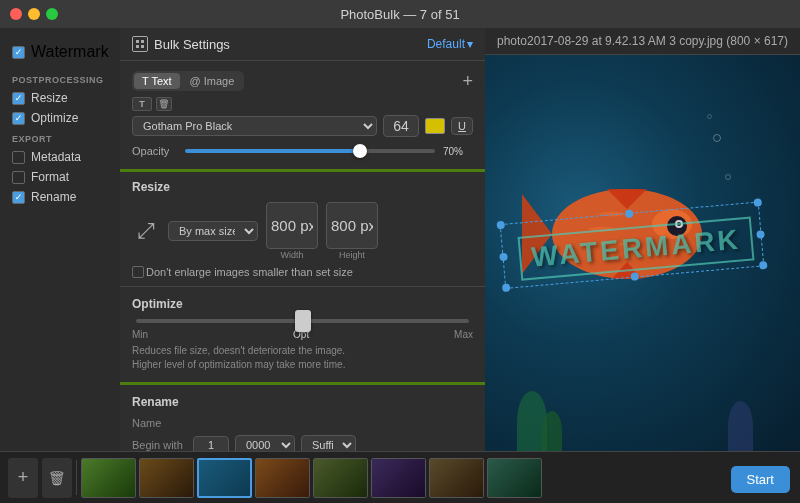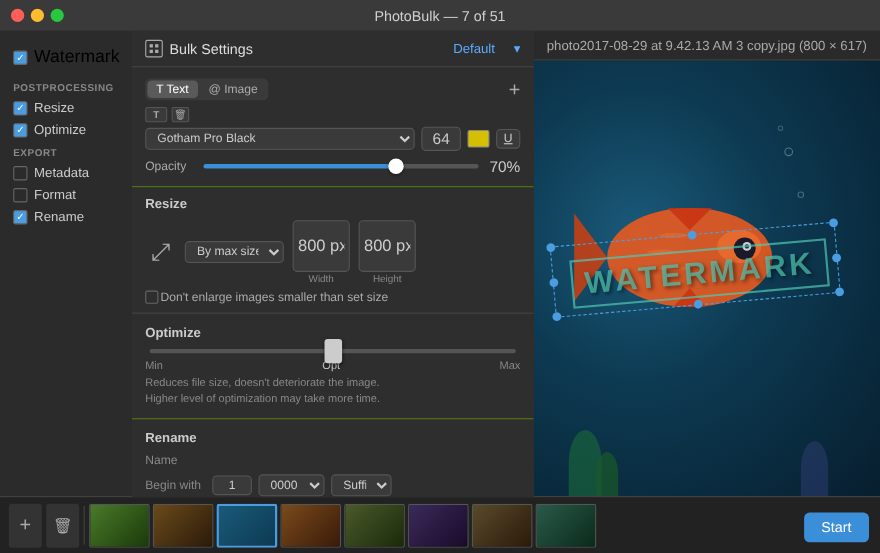--- a/index.html
+++ b/index.html
@@ -130,26 +130,26 @@
       display: flex;
       align-items: center;
       justify-content: center;
     }
     .default-btn {
       color: #5aabff;
       font-size: 12px;
       cursor: pointer;
       display: flex;
       align-items: center;
-      gap: 17px;
+      gap: 2px;
     }
 
     
     .section-block {
-      border-bottom: 1px solid #4d7c0f;
+      border-bottom: 3px solid #4d7c0f;
       padding: 10px 12px;
     }
     .section-header {
       color: #ccc;
       font-size: 12px;
       font-weight: 600;
       margin-bottom: 8px;
     }
 
     
@@ -257,23 +257,22 @@
       background: #fff;
       border-radius: 50%;
       position: absolute;
       top: 50%;
       left: 70%;
       transform: translate(-50%, -50%);
       box-shadow: 0 1px 3px rgba(0,0,0,0.5);
     }
     .opacity-value {
       color: #ccc;
-      font-size: 14px;
+      font-size: 10px;
       width: 30px;
-      text-align: right;
     }
 
     
     .resize-content {
       display: flex;
       flex-direction: column;
       gap: 6px;
     }
     .resize-main-row {
       display: flex;

